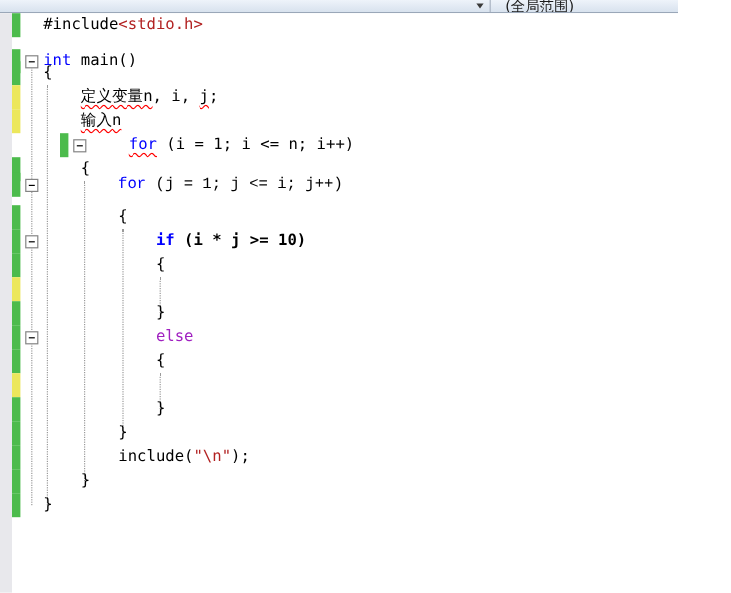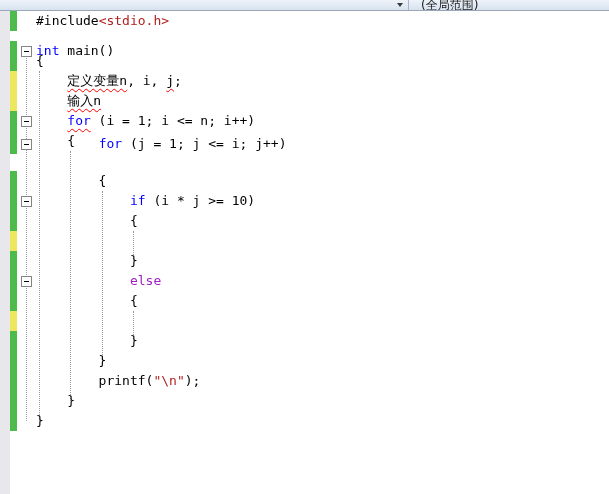--- a/index.html
+++ b/index.html
@@ -1,20 +1,20 @@
 <!DOCTYPE html>
 <html style="--c-keyword: #0000ff; --c-keyword2: #a020c0; --c-string: #b22222; --c-squiggle: #ff0000; --c-green: #4cbb4c; --c-yellow: #ece75c; --c-guide: #9a9a9a; --c-margin: #e8e8ec;"><head>
 <meta charset="utf-8">
 <style>
   * { margin:0; padding:0; box-sizing:border-box; }
   html,body { width:609px; height:494px; overflow:hidden; background:#fff;
               font-family:"DejaVu Sans Mono","DejaVu Sans",monospace; }
 
   
-  .navbar { position:relative; width:609px; height:11px;
+  .navbar { position:relative; width:565px; height:11px;
             background:linear-gradient(#eef3fa,#d8e2ee);
             border-bottom:1px solid #9aa7b8; overflow:hidden; }
   .nav-left { position:absolute; left:0; top:0; width:408px; height:100%; }
   .nav-arrow { position:absolute; left:397px; top:3px; width:0; height:0;
                border-left:3px solid transparent; border-right:3px solid transparent;
                border-top:4px solid #3a3a3a; }
   .nav-divider { position:absolute; left:408px; top:0; width:1px; height:100%;
                  background:#aab4c2; }
   .nav-right { position:absolute; left:409px; top:0; right:0; height:100%; }
   .nav-right .lbl { position:absolute; left:12px; top:-3px; font-size:12px;
@@ -81,39 +81,39 @@
         <span class="code"><span>{</span></span>
       </div>
       <div class="line" style="top: 60px; text-decoration: underline;">
         <div class="chg yellow"></div>
         <span class="code"><span>    </span><span class="sq">定义变量n</span><span>, i, </span><span class="sq">j</span><span>;</span></span>
       </div>
       <div class="line" style="top: 80px;">
         <div class="chg yellow"></div>
         <span class="code"><span>    </span><span class="sq">输入n</span></span>
       </div>
-      <div class="line" style="top: 100px;">
+      <div class="line" style="top: 100px; margin-left: 40px;">
         <div class="chg green"></div>
         <div class="fold-box"></div>
         <span class="code"><span>    </span><span class="keyword sq">for</span><span> (i = 1; i &lt;= n; i++)</span></span>
       </div>
       <div class="line" style="top: 120px;">
         <div class="chg green"></div>
         <span class="code"><span>    {</span></span>
       </div>
-      <div class="line" style="top: 123px;">
+      <div class="line" style="top: 133px; font-family: Liberation Mono, monospace;">
         <div class="chg green"></div>
         <div class="fold-box"></div>
         <span class="code"><span>        </span><span class="keyword">for</span><span> (j = 1; j &lt;= i; j++)</span></span>
       </div>
       <div class="line" style="top: 160px;">
         <div class="chg green"></div>
         <span class="code"><span>        {</span></span>
       </div>
-      <div class="line" style="top: 180px;">
+      <div class="line" style="top: 180px; font-weight: bold;">
         <div class="chg green"></div>
         <div class="fold-box"></div>
         <span class="code"><span>            </span><span class="keyword">if</span><span> (i * j &gt;= 10)</span></span>
       </div>
       <div class="line" style="top: 200px;">
         <div class="chg green"></div>
         <span class="code"><span>            {</span></span>
       </div>
       <div class="line" style="top: 220px;">
         <div class="chg yellow"></div>
@@ -138,21 +138,21 @@
       <div class="line" style="top: 320px;">
         <div class="chg green"></div>
         <span class="code"><span>            }</span></span>
       </div>
       <div class="line" style="top: 340px;">
         <div class="chg green"></div>
         <span class="code"><span>        }</span></span>
       </div>
       <div class="line" style="top: 360px;">
         <div class="chg green"></div>
-        <span class="code"><span>        printf(</span><span class="string">"\n"</span><span>);</span></span>
+        <span class="code"><span>        include(</span><span class="string">"\n"</span><span>);</span></span>
       </div>
       <div class="line" style="top: 380px;">
         <div class="chg green"></div>
         <span class="code"><span>    }</span></span>
       </div>
       <div class="line" style="top: 400px;">
         <div class="chg green"></div>
         <span class="code"><span>}</span></span>
       </div>
     </div>

